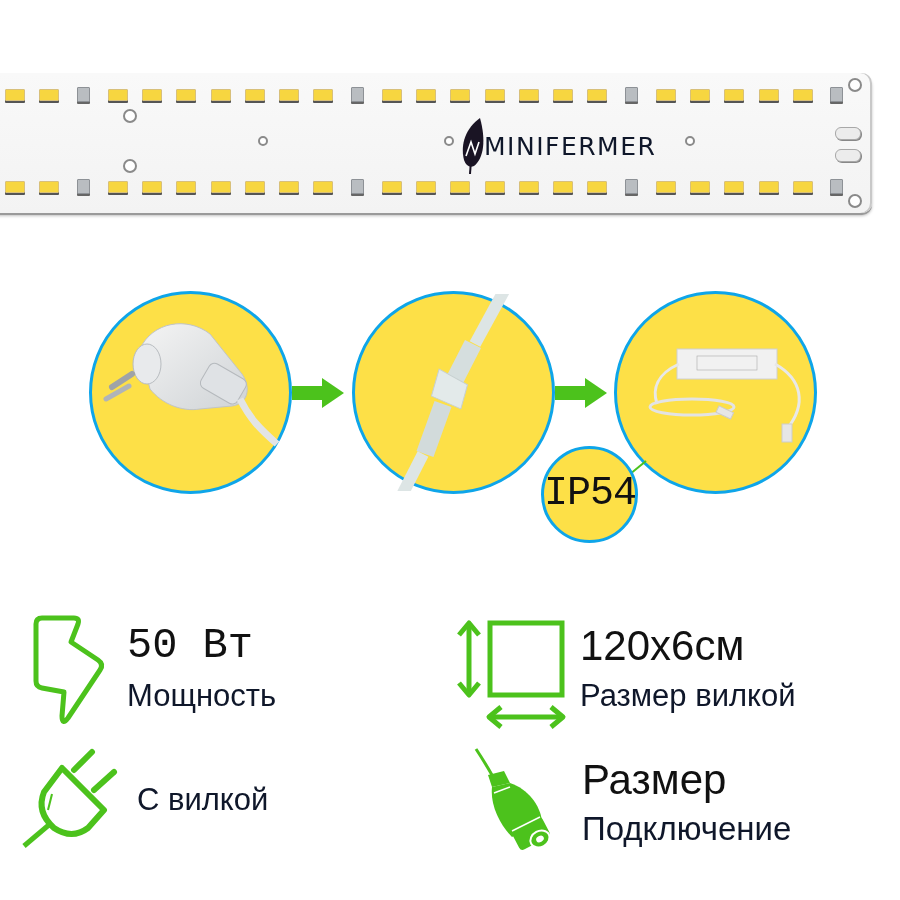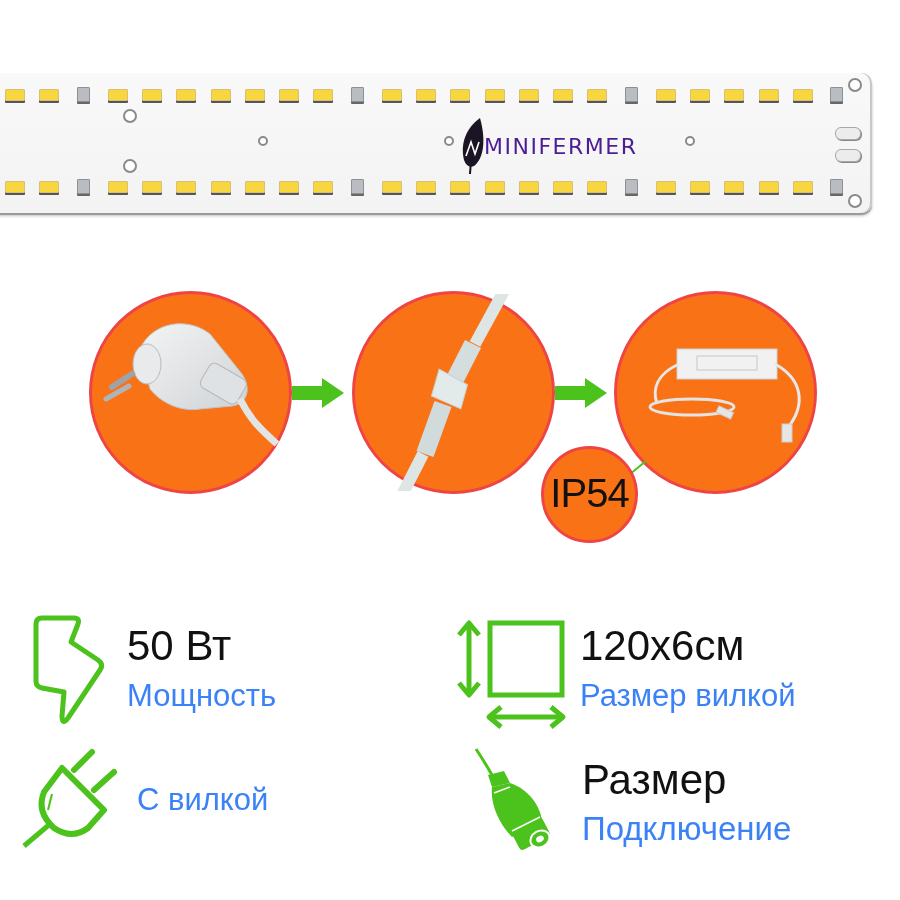--- a/index.html
+++ b/index.html
@@ -27,32 +27,32 @@
   }
   .hole {
     position: absolute; border-radius: 50%; background: #ffffff;
     border: 2px solid #8a8a8a; box-sizing: border-box;
   }
   .slot {
     position: absolute; width: 24px; height: 11px; border-radius: 6px;
     background: #ececec; border: 1px solid #a8a8a8; box-shadow: 1px 1px 0 #888;
   }
   .logo { position: absolute; left: 458px; top: 116px; height: 60px; display: flex; align-items: center; }
-  .logo-text { font-family: "DejaVu Sans", sans-serif; font-size: 22px; letter-spacing: 1.5px; color: #4c1d95; margin-left: -4px; }
+  .logo-text { font-family: "DejaVu Sans", sans-serif; font-size: 25px; letter-spacing: 1.5px; color: #0f172a; margin-left: -4px; }
 
   
   .circle {
-    position: absolute; border: 3px solid #ef4444; border-radius: 50%; background: #f97316; box-sizing: border-box;
+    position: absolute; border: 3px solid #0ea5e9; border-radius: 50%; background: #fde047; box-sizing: border-box; font-family: Liberation Mono, monospace;
   }
   .arrow { position: absolute; }
   .ip-text { font-size: 40px; color: #111; position: absolute; width: 100%; text-align: center; top: 22px; letter-spacing: -1px; }
 
   
   .feat-title { position: absolute; font-size: 42px; color: #111; white-space: nowrap; }
-  .feat-sub { position: absolute; font-size: 31px; color: #3b82f6; white-space: nowrap; text-align: right; }
+  .feat-sub { position: absolute; font-size: 31px; color: #0f172a; white-space: nowrap; text-align: right; }
 </style>
 </head>
 <body>
 
 <div class="board"></div>
 <div class="led-row" id="led-top" style="top:89px;">
     <div class="led" style="left: 5px; top: 0px;"></div>
     <div class="led" style="left: 39.25px; top: 0px;"></div>
     <div class="led gray" style="left: 76.5px; top: 0px;"></div>
     <div class="led" style="left: 107.75px; top: 0px;"></div>
@@ -177,21 +177,21 @@
 <svg class="abs" style="left:620px;top:455px;" width="30" height="30">
   <line x1="4" y1="24" x2="26" y2="6" stroke="#4cc21c" stroke-width="2"></line>
 </svg>
 <div class="circle" style="left:541px;top:446px;width:97px;height:97px;">
   <span class="ip-text">IP54</span>
 </div>
 
 <svg class="abs" style="left:28px;top:612px;" width="82" height="118" viewBox="0 0 82 118">
   <path d="M14 6 L46 6 Q52 6 50 12 L43 30 L70 48 Q76 52 72 58 L40 106 Q34 114 34 104 L36 80 L14 76 Q8 75 8 69 L8 12 Q8 6 14 6 Z" fill="none" stroke="#4cc21c" stroke-width="5" stroke-linejoin="round"></path>
 </svg>
-<div class="feat-title" style="left:127px;top:622px;">50 Вт</div>
+<div class="feat-title" style="left:127px;top:622px;font-family:Liberation Mono, monospace;">50 Вт</div>
 <div class="feat-sub" style="left:127px;top:678px;">Мощность</div>
 
 <svg class="abs" style="left:22px;top:748px;" width="100" height="100" viewBox="0 0 100 100">
   <line x1="52" y1="22" x2="70" y2="4" stroke="#4cc21c" stroke-width="6" stroke-linecap="round"></line>
   <line x1="72" y1="42" x2="92" y2="24" stroke="#4cc21c" stroke-width="6" stroke-linecap="round"></line>
   <path d="M40 20 L82 62 L66 80 Q50 92 32 80 Q14 64 22 44 Z" fill="none" stroke="#4cc21c" stroke-width="6" stroke-linejoin="round"></path>
   <path d="M28 76 L2 98" stroke="#4cc21c" stroke-width="5"></path>
   <path d="M30 46 L26 62" stroke="#4cc21c" stroke-width="2"></path>
 </svg>
 <div class="feat-sub" style="left:137px;top:782px;">С вилкой</div>

